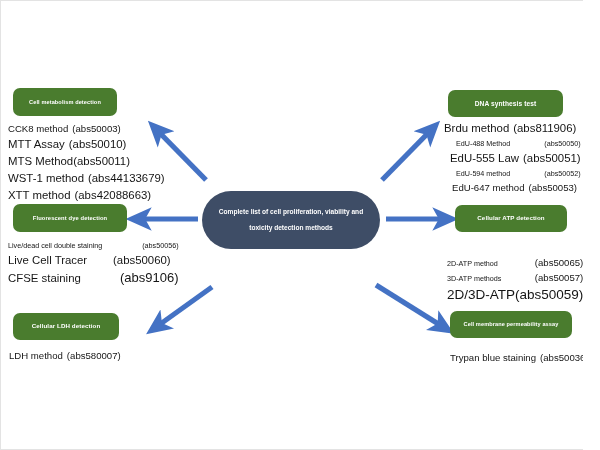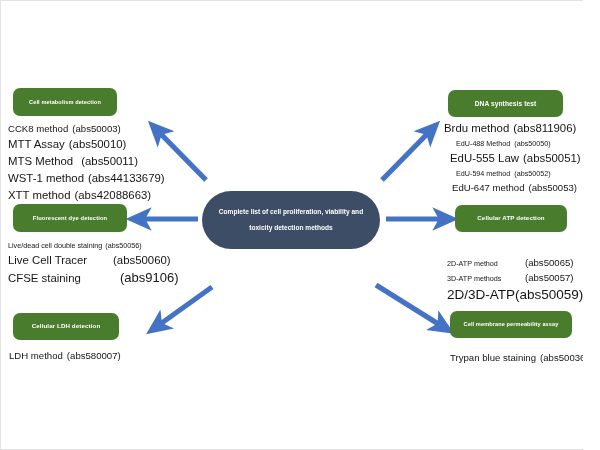--- a/index.html
+++ b/index.html
@@ -74,21 +74,21 @@
   }
   .li {
     display: flex;
     align-items: baseline;
     white-space: nowrap;
   }
   .li .nm { display: inline-block; }
   .li .cd { display: inline-block; }
 
   
-  .sz-sm  { font-size: 7.2px;  line-height: 13px; }
+  .sz-sm  { font-size: 7.2px;  line-height: 13px; justify-content: space-between; }
   .sz-md  { font-size: 9.6px;  line-height: 15px; }
   .sz-lg  { font-size: 11.4px; line-height: 17px; }
   .sz-xl  { font-size: 13.5px; line-height: 19px; align-items: center; }
 
   
   #arrows {
     position: absolute;
     left: 0; top: 0;
     width: 600px; height: 450px;
     pointer-events: none;
@@ -145,21 +145,21 @@
     <div class="li sz-md">
       <span class="nm">CCK8 method</span>
       <span class="cd" style="margin-left:4px;">(abs50003)</span>
     </div>
     <div class="li sz-lg">
       <span class="nm">MTT Assay</span>
       <span class="cd" style="margin-left:4px;">(abs50010)</span>
     </div>
     <div class="li sz-lg">
       <span class="nm">MTS Method</span>
-      <span class="cd" style="margin-left:8px;text-align:center;">(abs50011)</span>
+      <span class="cd" style="margin-left:0;text-align:center;">(abs50011)</span>
     </div>
     <div class="li sz-lg">
       <span class="nm">WST-1 method</span>
       <span class="cd" style="margin-left:4px;">(abs44133679)</span>
     </div>
     <div class="li sz-lg">
       <span class="nm">XTT method</span>
       <span class="cd" style="margin-left:4px;">(abs42088663)</span>
     </div>
   </div>

